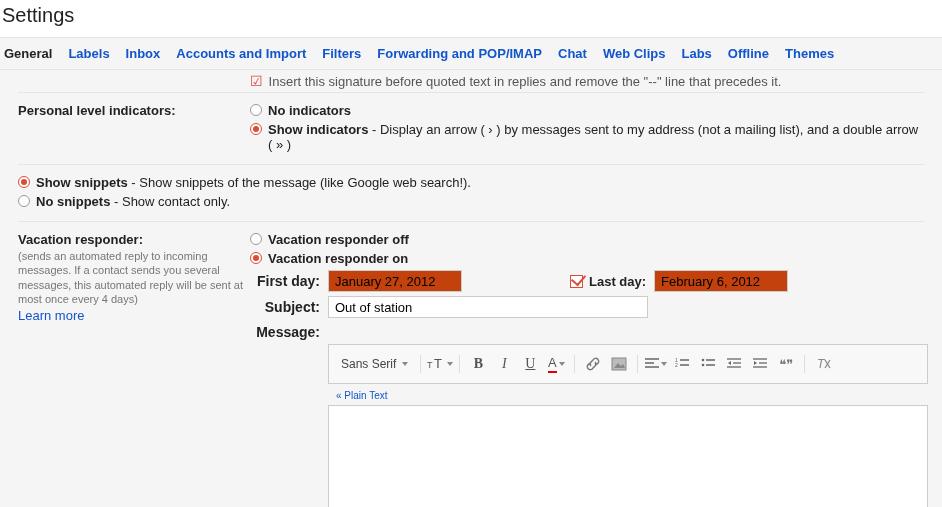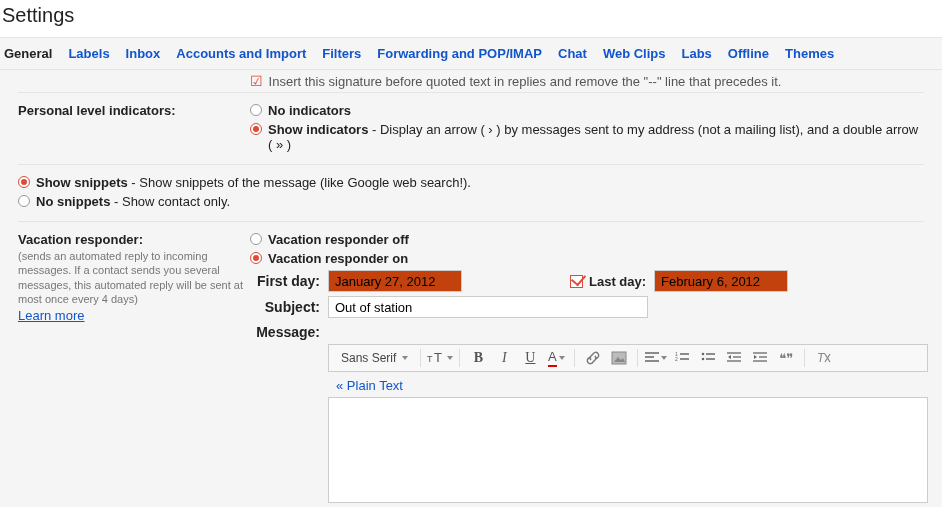--- a/index.html
+++ b/index.html
@@ -13,48 +13,48 @@
 
 .content { background: #f5f5f5; padding: 0 18px 10px; }
 
 .trunc-row { color: #555; font-size: 13px; margin-left: 232px; display: flex; align-items: center; height: 22px; }
 .trunc-row .chk { color: #dd4b39; margin-right: 6px; font-size: 14px; }
 
 .section { display: flex; border-top: 1px solid #e5e5e5; padding: 10px 0 8px; }
 .section-label { width: 232px; flex-shrink: 0; }
 .section-label .title { font-weight: bold; font-size: 13px; }
 .section-label .desc { font-size: 11px; color: #777; line-height: 1.3; margin-top: 2px; }
-.section-label .learn { color: #1155cc; font-size: 13px; cursor: pointer; margin-top: 2px; display: inline-block; text-decoration: underline; }
+.section-label .learn { color: #1155cc; font-size: 13px; cursor: pointer; margin-top: 2px; display: inline-block; }
 .section-body { flex: 1; }
 
 .radio-row { display: flex; align-items: flex-start; margin-bottom: 4px; }
 .radio-outer { flex-shrink: 0; width: 12px; height: 12px; border: 1px solid #999; border-radius: 50%; margin-right: 6px; margin-top: 1px; background: #fff; display: flex; align-items: center; justify-content: center; cursor: pointer; }
 .radio-outer.sel { border-color: #dd4b39; }
 .radio-outer.sel::after { content: ""; width: 6px; height: 6px; background: #dd4b39; border-radius: 50%; }
 .radio-text b { font-weight: bold; }
 
 .form-row { display: flex; align-items: center; margin: 4px 0; }
 .flabel { width: 70px; text-align: right; font-weight: bold; font-size: 14px; margin-right: 8px; }
 .dateinput { width: 134px; height: 22px; border: 1px solid #ccc; background: #c2410c; padding: 8px 6px; font-size: 13px; font-family: inherit; }
 .lastchk { width: 13px; height: 13px; border: 1px solid #dd4b39; background: #fff; margin-left: 108px; margin-right: 6px; position: relative; cursor: pointer; }
 .lastchk::after { content: ""; position: absolute; left: 1px; top: -2px; width: 11px; height: 7px; border-left: 2px solid #dd4b39; border-bottom: 2px solid #dd4b39; transform: rotate(-50deg); }
 .lastlabel { font-weight: bold; margin-right: 8px; }
 .subjinput { width: 320px; height: 22px; border: 1px solid #ccc; padding: 2px 6px; font-size: 13px; font-family: inherit; }
 
 .editor-wrap { margin-left: 78px; }
-.toolbar { border: 1px solid #ccc; background: #f8f8f8; height: 28px; display: flex; align-items: center; padding: 0 6px; gap: 2px; }
+.toolbar { border: 1px solid #ccc; background: #f8f8f8; height: 40px; display: flex; align-items: center; padding: 0 6px; gap: 2px; }
 .tbtn { min-width: 24px; height: 24px; display: flex; align-items: center; justify-content: center; color: #555; cursor: pointer; border-radius: 2px; }
 .fontsel { padding: 0 6px; font-size: 12px; color: #444; display: flex; align-items: center; gap: 6px; }
 .caret { width: 0; height: 0; border-left: 3px solid transparent; border-right: 3px solid transparent; border-top: 4px solid #888; }
 .sep { width: 1px; height: 18px; background: #ddd; margin: 0 4px; }
 .bold { font-weight: bold; font-family: Georgia, serif; font-size: 14px; }
 .ital { font-style: italic; font-family: Georgia, serif; font-size: 14px; }
 .under { text-decoration: underline; font-family: Georgia, serif; font-size: 14px; }
 
-.plain { color: #1155cc; font-size: 13px; padding: 6px 8px 4px; cursor: pointer; }
+.plain { color: #1155cc; font-size: 10px; padding: 6px 8px 4px; cursor: pointer; }
 .msgbox { width: 600px; height: 106px; border: 1px solid #ccc; background: #fff; padding: 4px; font-family: inherit; font-size: 13px; resize: none; display: block; }
 
 
 svg { display: block; }
 </style>
 </head>
 <body>
 
 <div class="page-title">Settings</div>
 

